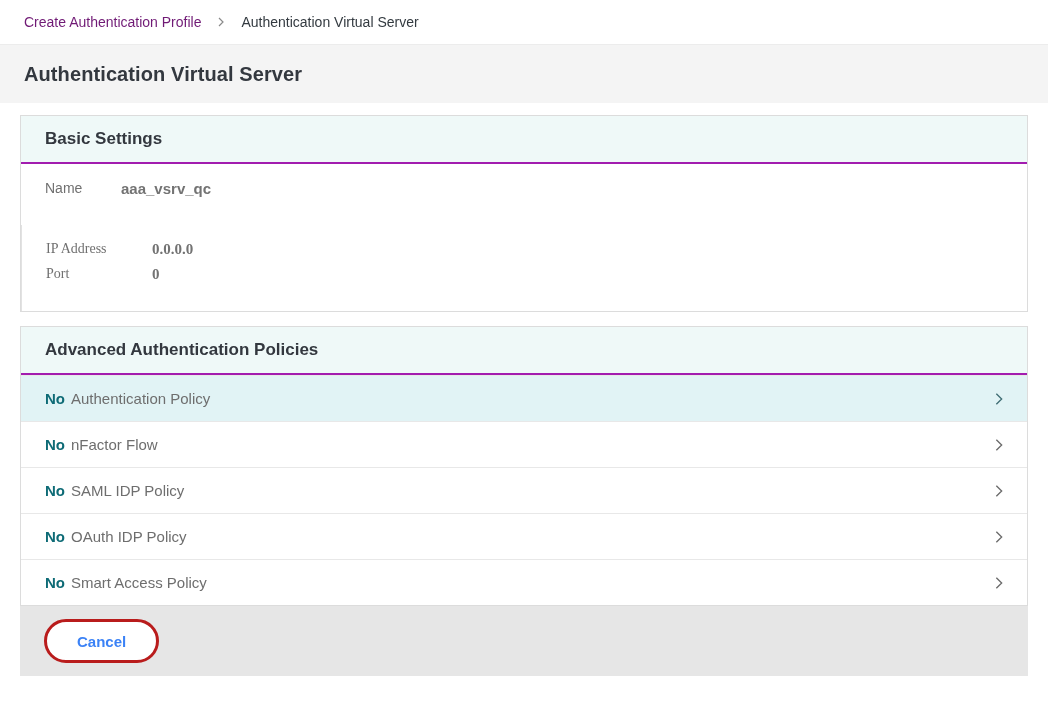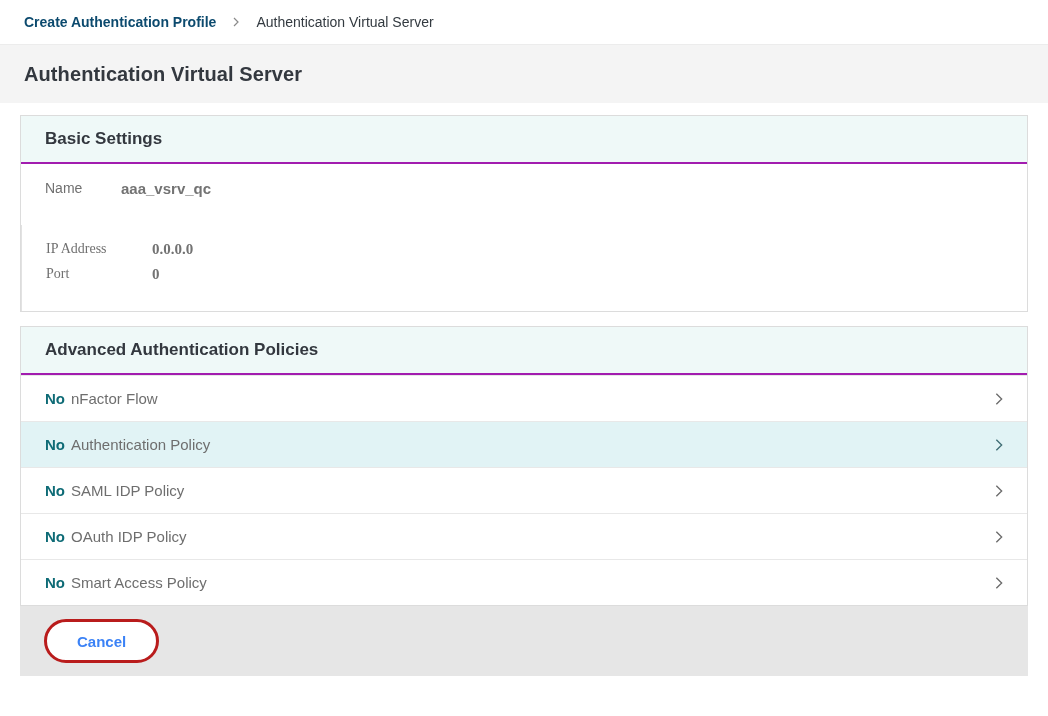--- a/index.html
+++ b/index.html
@@ -16,22 +16,22 @@
   .breadcrumb-bar {
     height: 45px;
     display: flex;
     align-items: center;
     padding: 0 24px;
     background: #ffffff;
     border-bottom: 1px solid #ececec;
     font-size: 14px;
   }
   .breadcrumb-link {
-    color: #0c4a6e;
-    font-weight: 700;
+    color: #701a75;
+    font-weight: 400;
     cursor: pointer;
     text-decoration: none;
   }
   .breadcrumb-sep {
     margin: 0 14px;
     display: inline-flex;
     align-items: center;
   }
   .breadcrumb-current {
     color: #333a40;
@@ -201,38 +201,38 @@
         </div>
       </div>
     </div>
   </div>
 
   <div class="panel" style="margin-bottom:0;">
     <div class="panel-header">
       <span class="panel-title">Advanced Authentication Policies</span>
     </div>
 
+    <div class="policy-row highlighted">
+      <div>
+        <span class="policy-count">No</span><span class="policy-label">Authentication Policy</span>
+      </div>
+      <span class="chev">
+        <svg width="16" height="16" viewBox="0 0 24 24">
+            <path d="M8 4l8 8-8 8" fill="none" stroke="#3f6d74" stroke-width="2"></path>
+          </svg>
+      </span>
+    </div>
+
     <div class="policy-row">
       <div>
         <span class="policy-count">No</span><span class="policy-label">nFactor Flow</span>
       </div>
       <span class="chev">
         <svg width="16" height="16" viewBox="0 0 24 24">
             <path d="M8 4l8 8-8 8" fill="none" stroke="#6b6b6b" stroke-width="2"></path>
-          </svg>
-      </span>
-    </div>
-
-    <div class="policy-row highlighted">
-      <div>
-        <span class="policy-count">No</span><span class="policy-label">Authentication Policy</span>
-      </div>
-      <span class="chev">
-        <svg width="16" height="16" viewBox="0 0 24 24">
-            <path d="M8 4l8 8-8 8" fill="none" stroke="#3f6d74" stroke-width="2"></path>
           </svg>
       </span>
     </div>
 
     <div class="policy-row">
       <div>
         <span class="policy-count">No</span><span class="policy-label">SAML IDP Policy</span>
       </div>
       <span class="chev">
         <svg width="16" height="16" viewBox="0 0 24 24">

